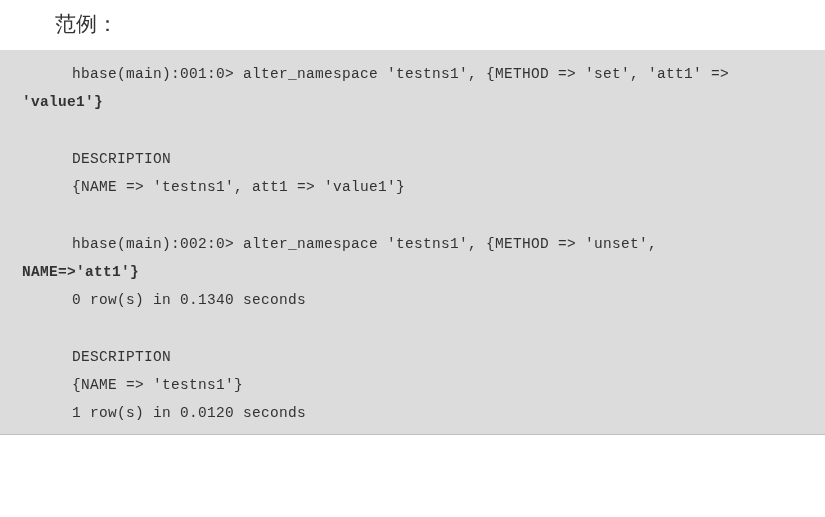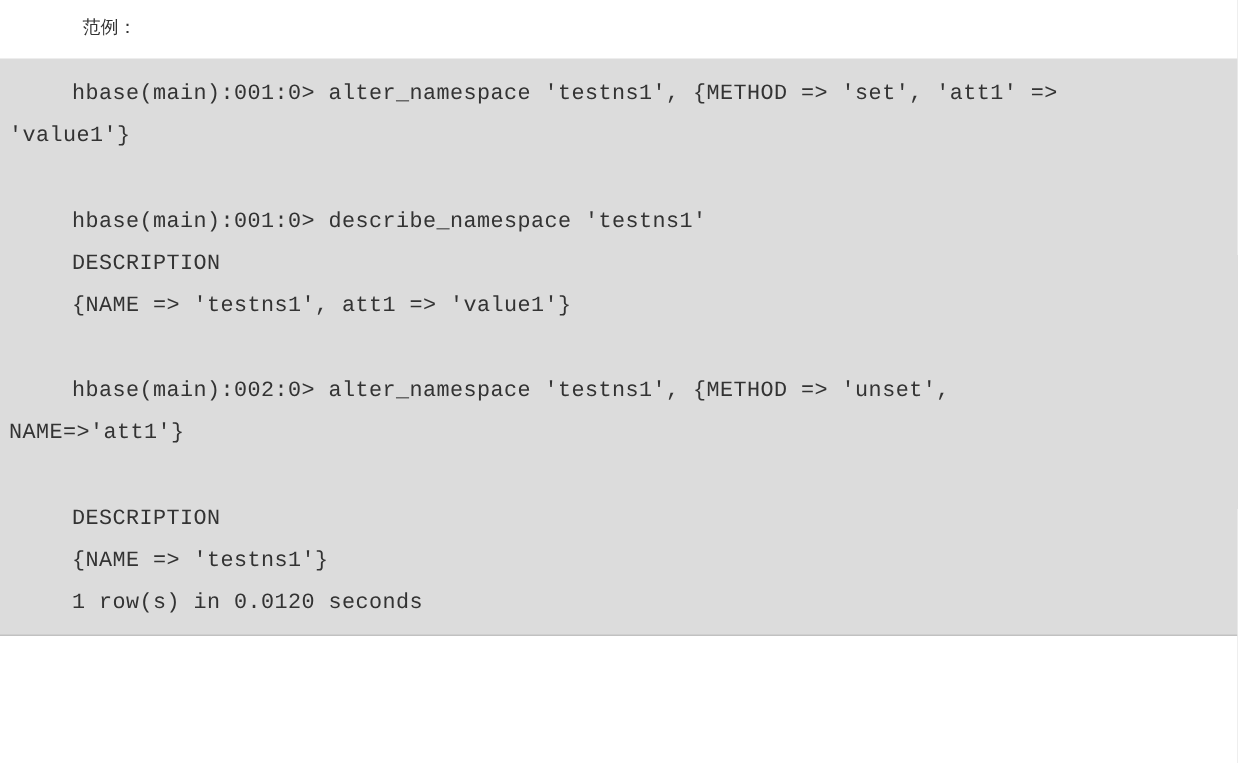--- a/index.html
+++ b/index.html
@@ -8,21 +8,21 @@
       box-sizing: border-box;
     }
     body {
       width: 825px;
       height: 517px;
       background: #ffffff;
       font-family: "SimSun", "Microsoft YaHei", serif;
     }
     .heading {
       padding: 10px 0 12px 55px;
-      font-size: 12px;
+      font-size: 21px;
       color: #333;
     }
     .code-block {
       background: #dcdcdc;
       padding: 10px 0 8px 0;
       font-family: "Courier New", Courier, monospace;
       font-size: 14.5px;
       line-height: 1.95;
       color: #333;
       letter-spacing: 0.3px;
@@ -32,41 +32,42 @@
       content: "";
       position: absolute;
       left: 0;
       right: 0;
       bottom: 0;
       height: 1px;
       background: rgba(0,0,0,0.12);
     }
     .line {
       white-space: pre;
-      padding-left: 48px;
+      padding-left: 72px;
     }
     .line.no-indent {
-      padding-left: 6px;
+      padding-left: 22px;
+      font-weight: bold;
     }
     .blank {
       height: 1.95em;
     }
   </style>
 </head>
 <body>
 
 <div class="heading">范例：</div>
 
 <div class="code-block">
   <div class="line">hbase(main):001:0&gt; alter_namespace 'testns1', {METHOD =&gt; 'set', 'att1' =&gt; </div>
   <div class="line no-indent">'value1'}</div>
   <div class="blank"></div>
-  <div class="line">hbase(main):001:0&gt; describe_namespace 'testns1'</div>
   <div class="line">DESCRIPTION</div>
   <div class="line">{NAME =&gt; 'testns1', att1 =&gt; 'value1'}</div>
   <div class="blank"></div>
   <div class="line">hbase(main):002:0&gt; alter_namespace 'testns1', {METHOD =&gt; 'unset', </div>
   <div class="line no-indent">NAME=&gt;'att1'}</div>
+  <div class="line">0 row(s) in 0.1340 seconds</div>
   <div class="blank"></div>
   <div class="line">DESCRIPTION</div>
   <div class="line">{NAME =&gt; 'testns1'}</div>
   <div class="line">1 row(s) in 0.0120 seconds</div>
 </div>
 
 </body></html>

